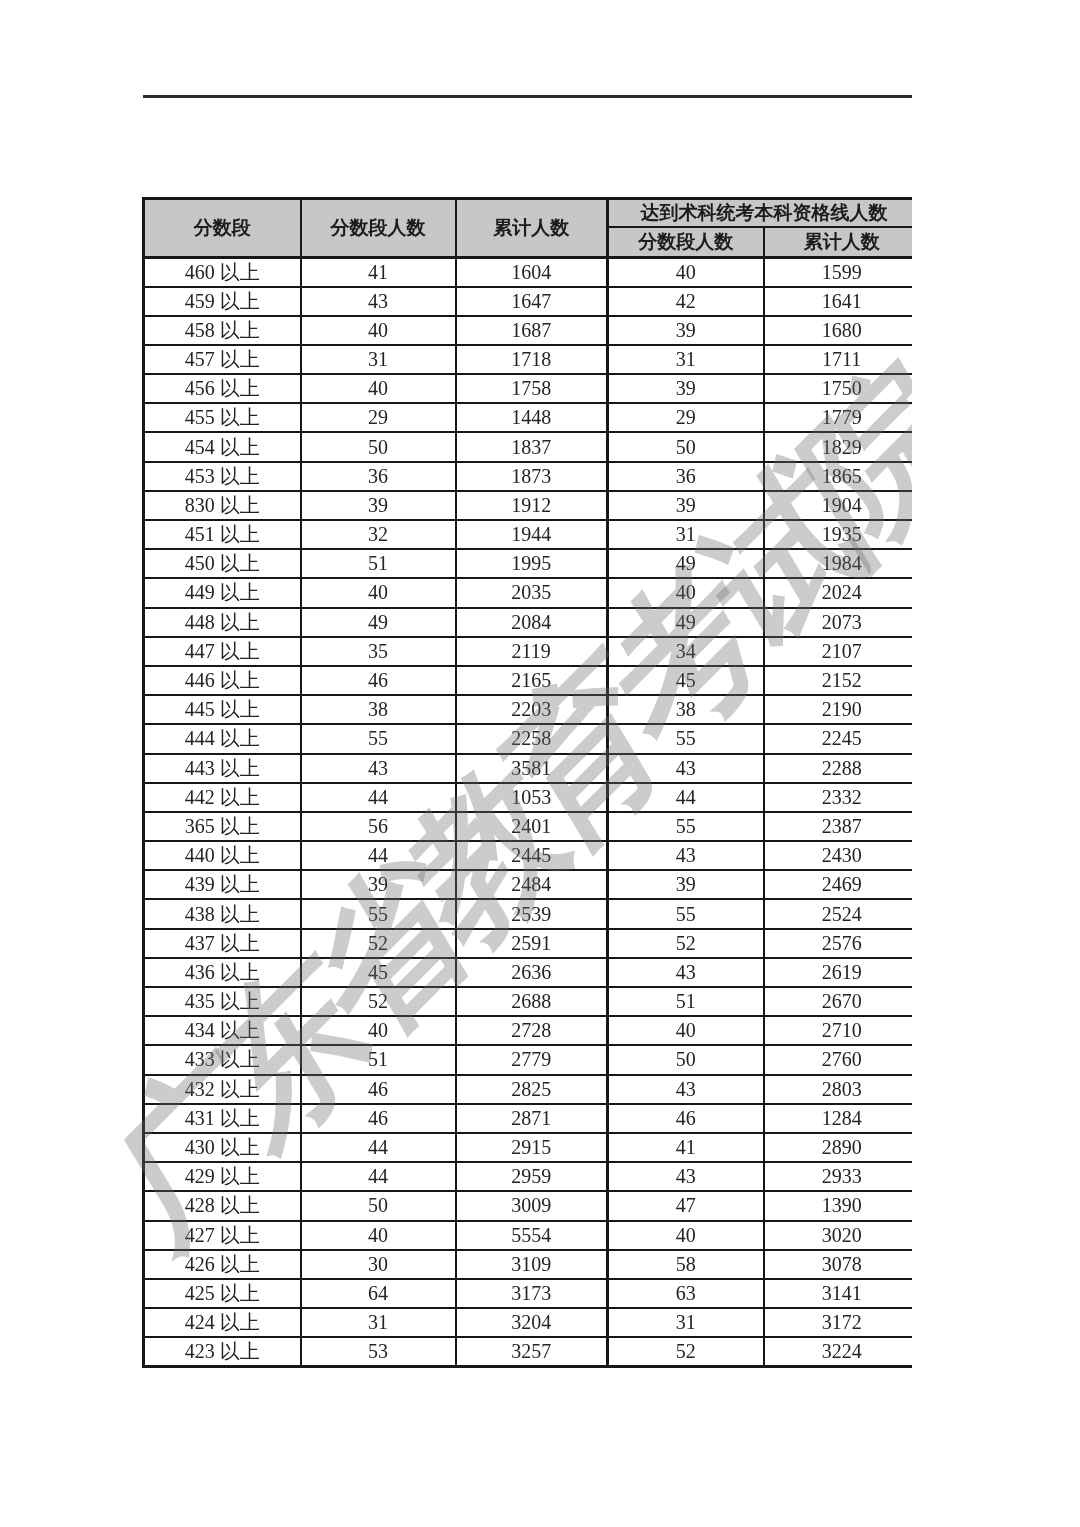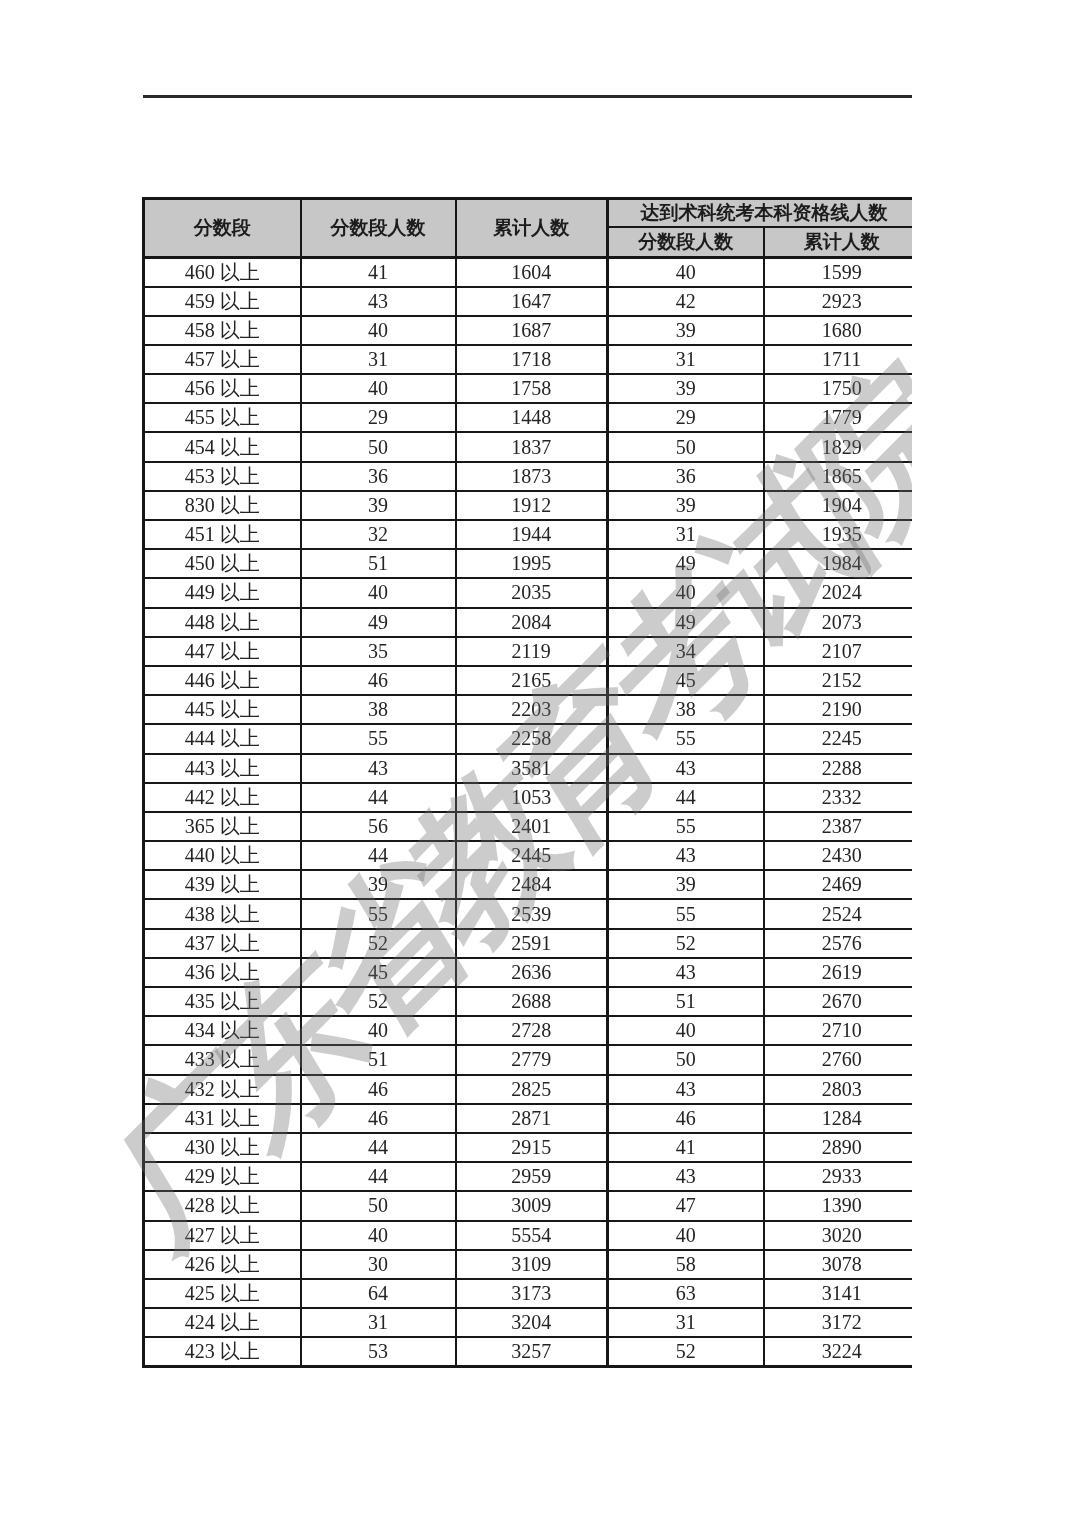--- a/index.html
+++ b/index.html
@@ -102,21 +102,21 @@
       <td>41</td>
       <td>1604</td>
       <td class="q-left">40</td>
       <td>1599</td>
     </tr>
         <tr>
       <td>459 以上</td>
       <td>43</td>
       <td>1647</td>
       <td class="q-left">42</td>
-      <td>2923</td>
+      <td>1641</td>
     </tr>
         <tr>
       <td>458 以上</td>
       <td>40</td>
       <td>1687</td>
       <td class="q-left">39</td>
       <td>1680</td>
     </tr>
         <tr>
       <td>457 以上</td>

